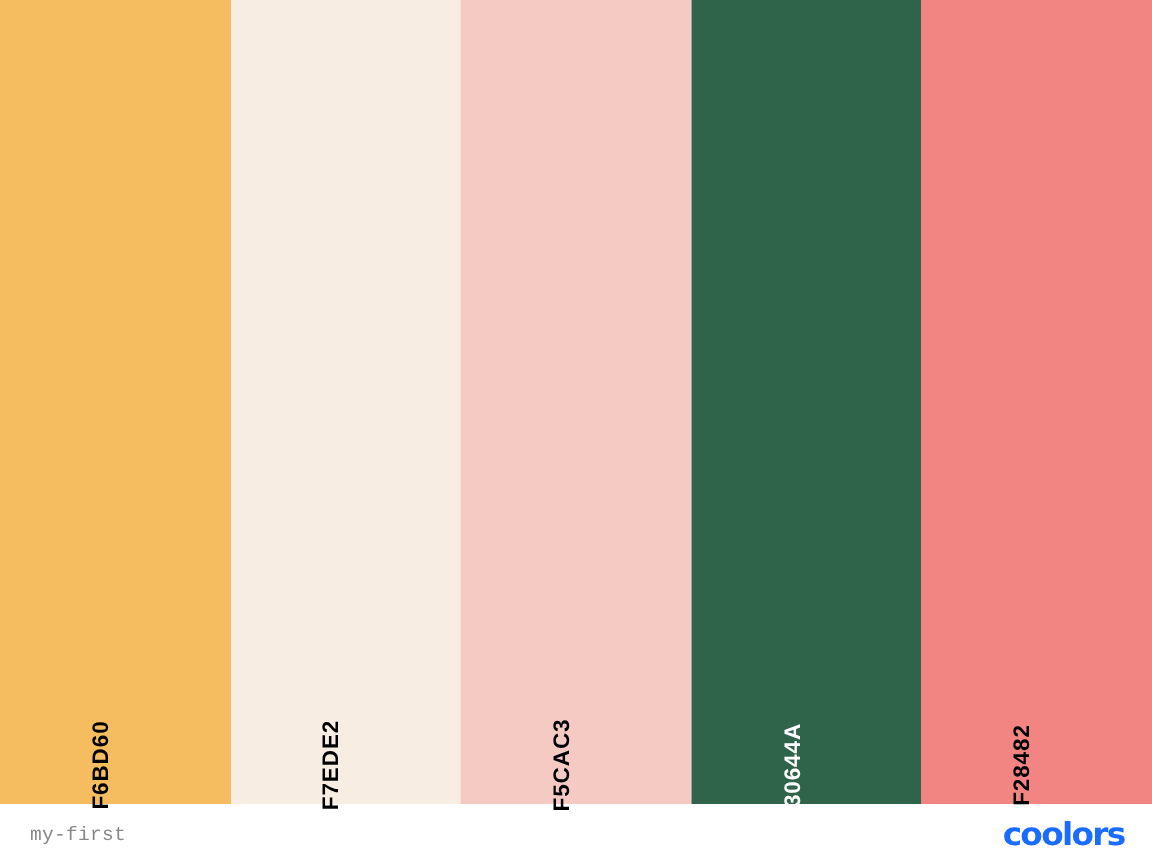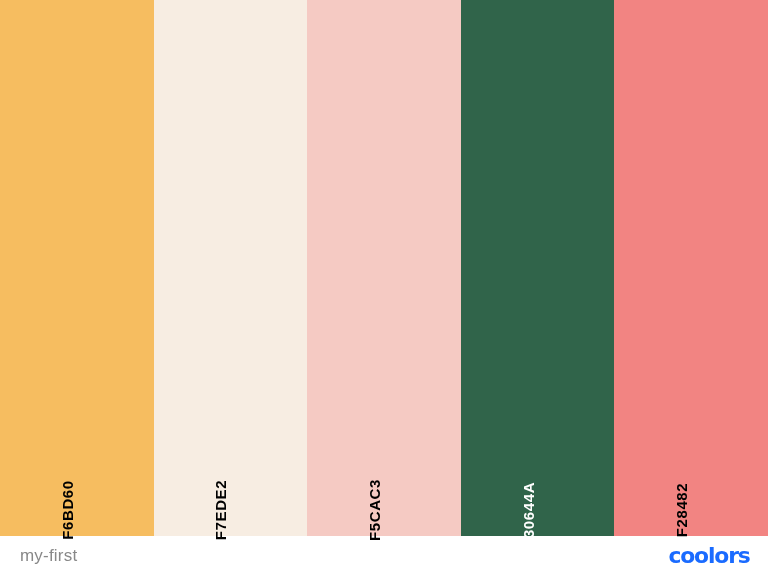--- a/index.html
+++ b/index.html
@@ -62,22 +62,22 @@
     flex: 1 1 auto;
     height: 40px;
     background: #ffffff;
     display: flex;
     align-items: center;
     justify-content: space-between;
     padding: 0 20px;
     box-sizing: border-box;
   }
   #palette-name {
-    font-family: Liberation Sans, sans-serif;
-    font-size: 17px;
+    font-family: Liberation Mono, monospace;
+    font-size: 13px;
     color: #888888;
     letter-spacing: 0.2px;
   }
   #brand-logo {
     font-family: "DejaVu Sans", sans-serif;
     font-size: 21px;
     font-weight: bold;
     color: #1A6BFF;
     letter-spacing: -1.1px;
     line-height: 1;

